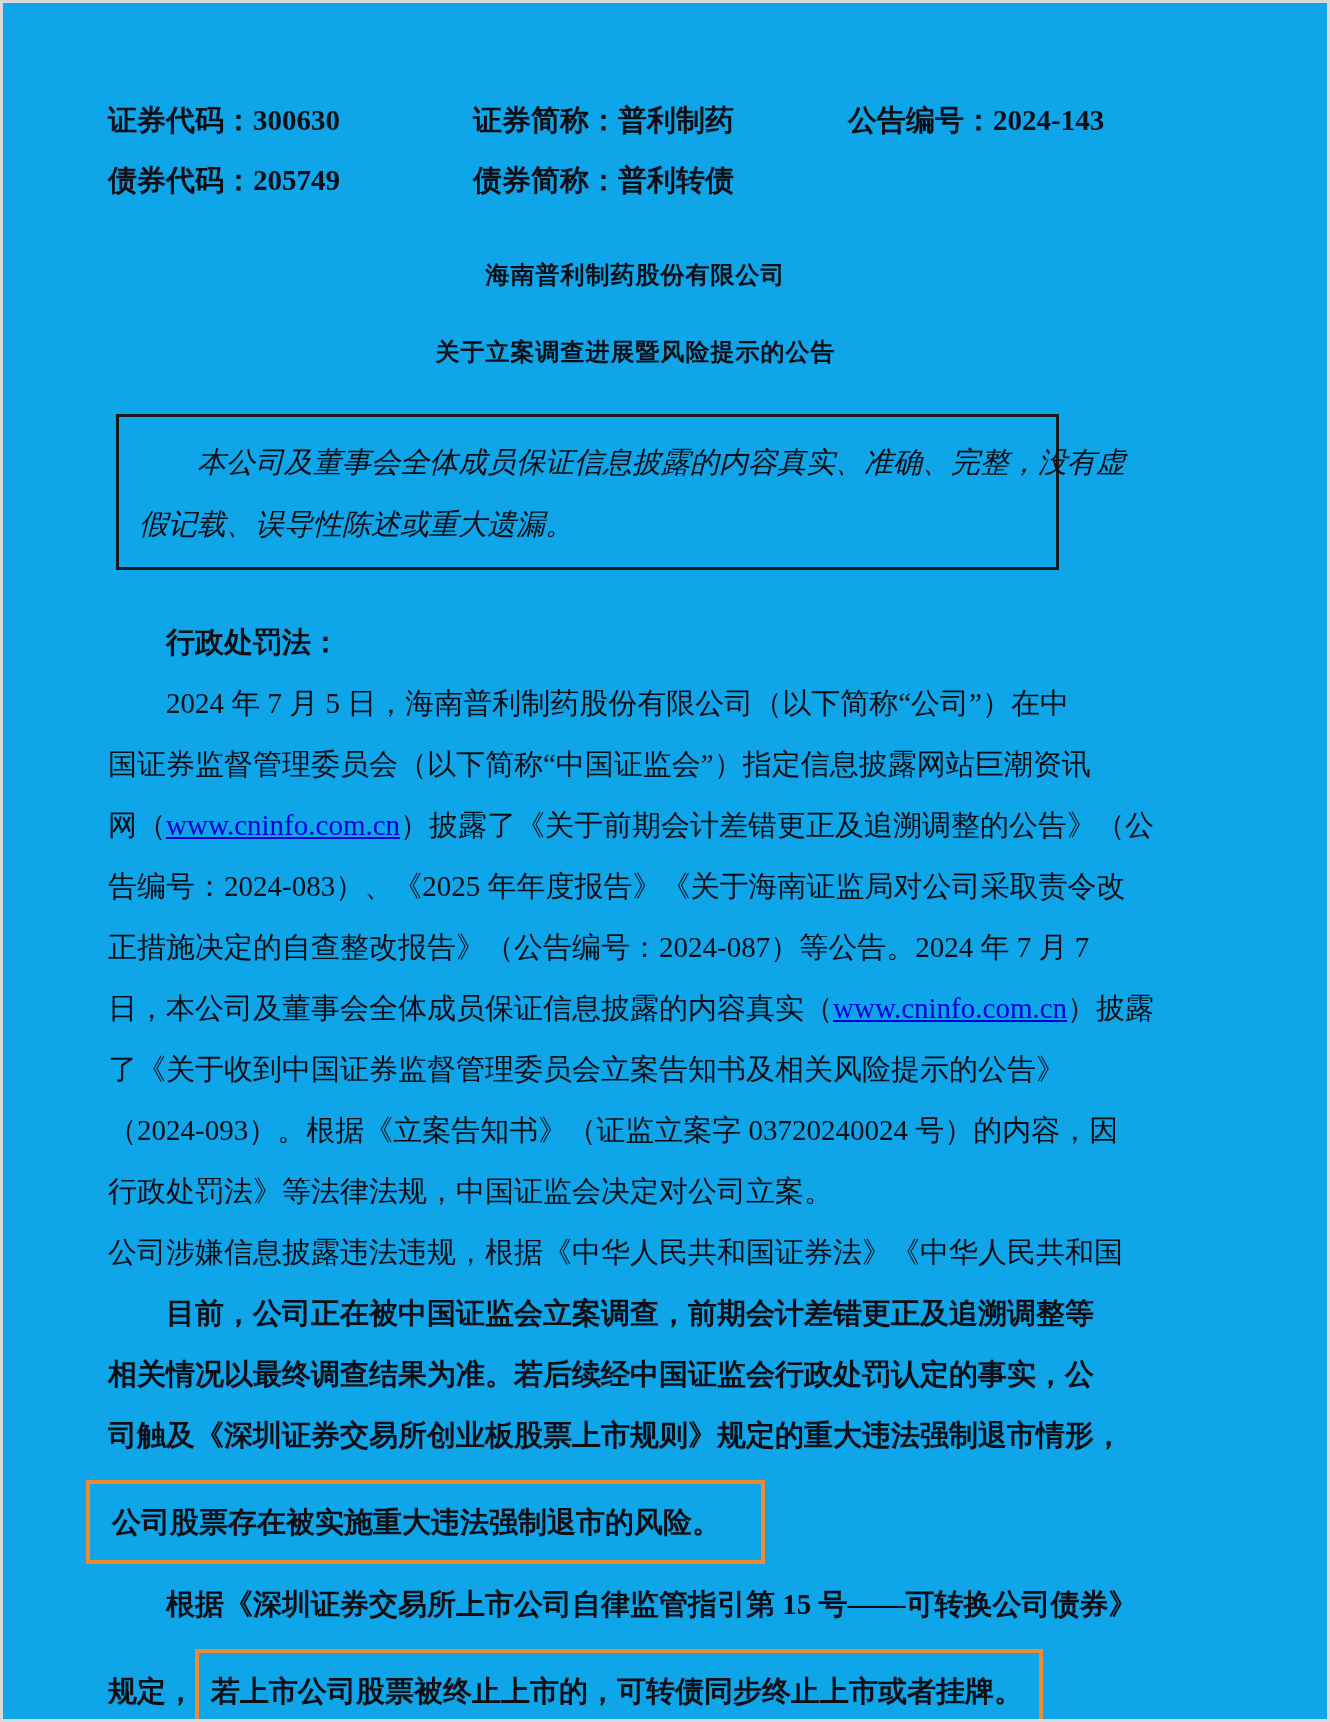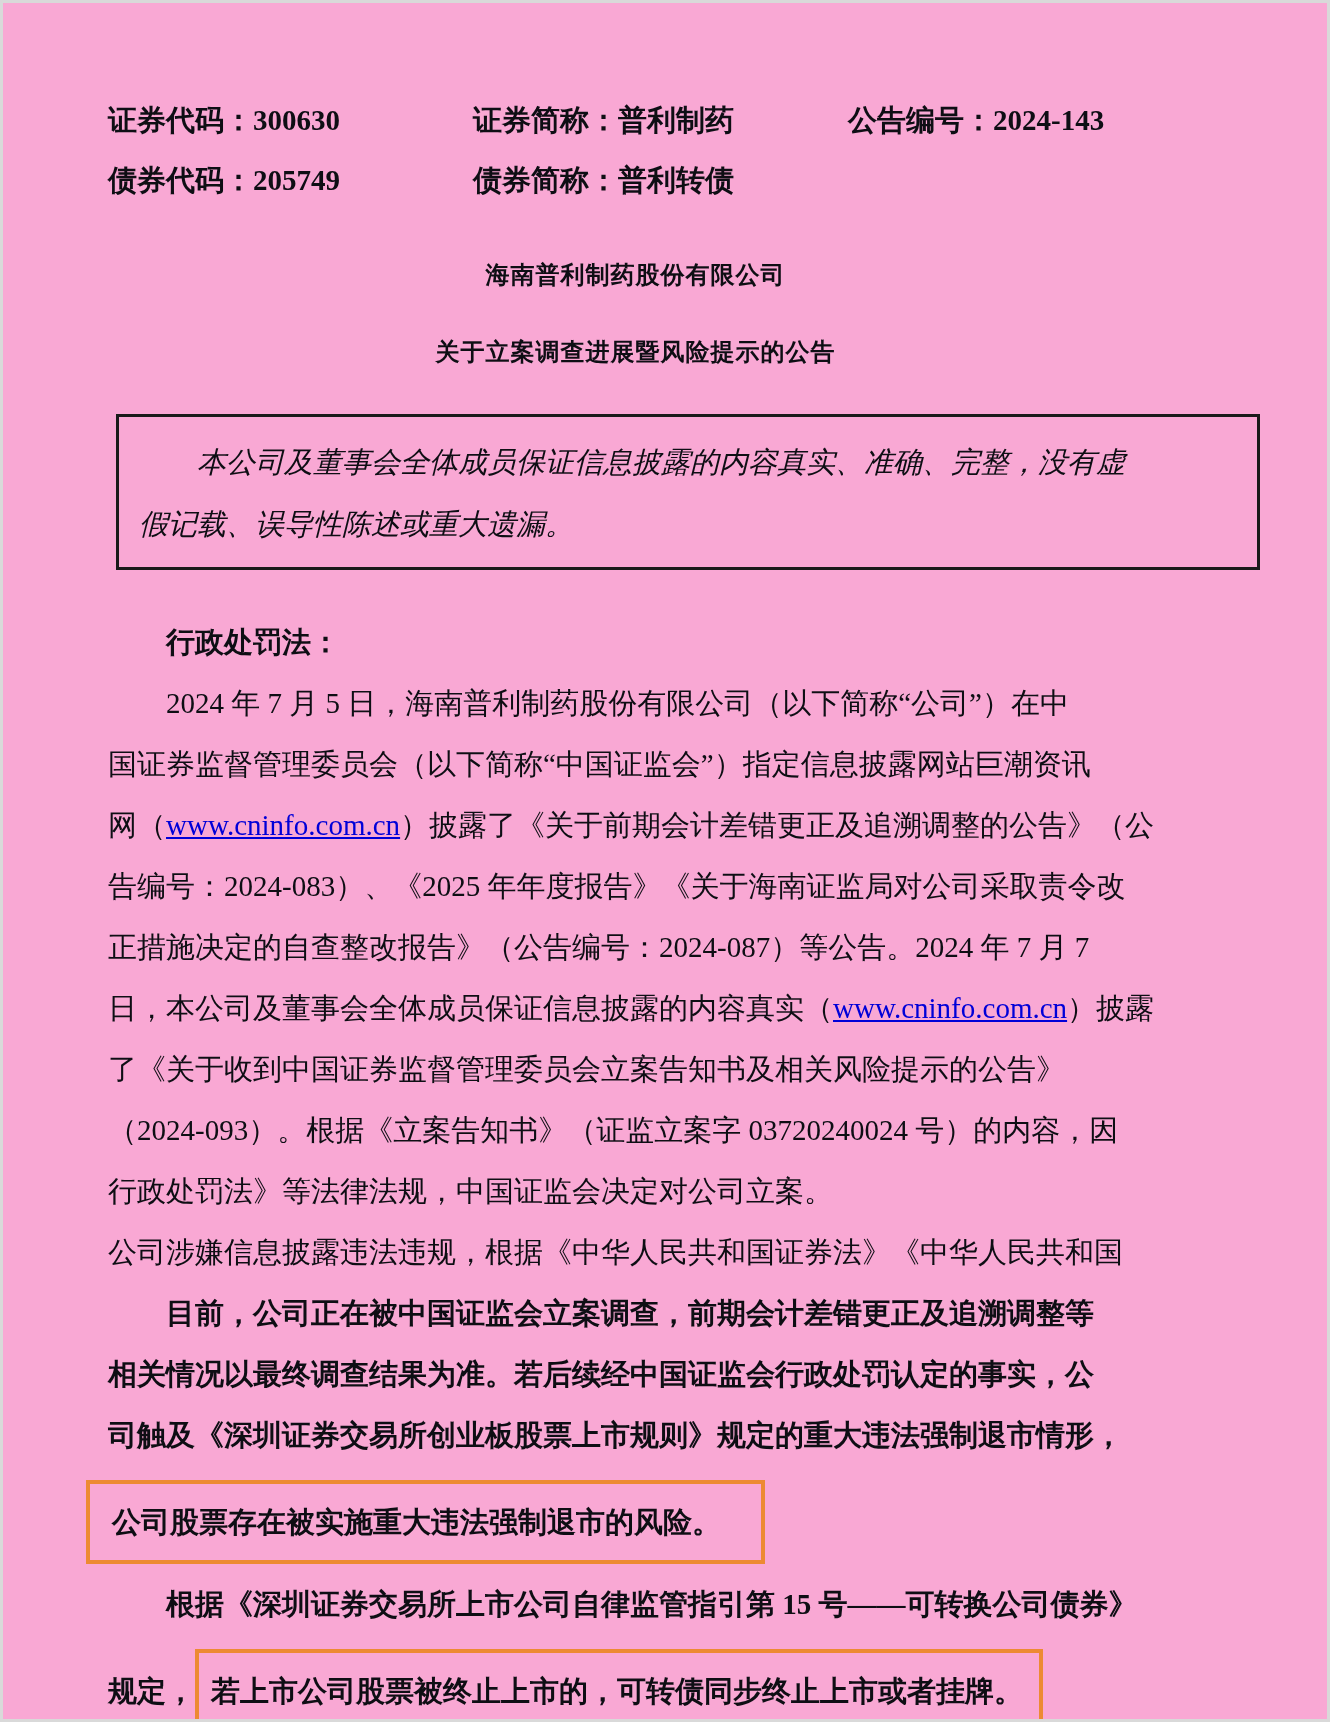--- a/index.html
+++ b/index.html
@@ -9,21 +9,21 @@
     height: 1722px;
     font-family: "Liberation Serif", "DejaVu Serif", serif;
     color: #0e0e14;
     position: relative;
   }
   .page {
     position: absolute;
     left: 0; top: 0;
     width: 1330px;
     height: 1722px;
-    background: #f9a8d4;
+    background: #0ea5e9;
     border: 3px solid #d9d9d9;
     padding: 100px 170px 40px 105px;
     overflow: hidden;
   }
   
   .doc-header { font-weight: bold; font-size: 29px; }
   .header-row {
     display: grid;
     grid-template-columns: 365px 375px 1fr;
     line-height: 34px;
@@ -35,21 +35,21 @@
     font-size: 24px;
     font-weight: bold;
     line-height: 44px;
     margin-top: 56px;
     letter-spacing: 1px;
     width: 1055px;
   }
   .doc-title.second { margin-top: 33px; }
   
   .disclaimer-box {
-    width: 1144px;
+    width: 943px;
     margin-top: 40px;
     margin-left: 8px;
     border: 3px solid #1a1a1a;
     padding: 14px 20px 12px 20px;
     font-style: italic;
     font-size: 29px;
   }
   .disc-line { line-height: 62px; white-space: nowrap; }
   .disc-line.indent { text-indent: 2em; }
   

